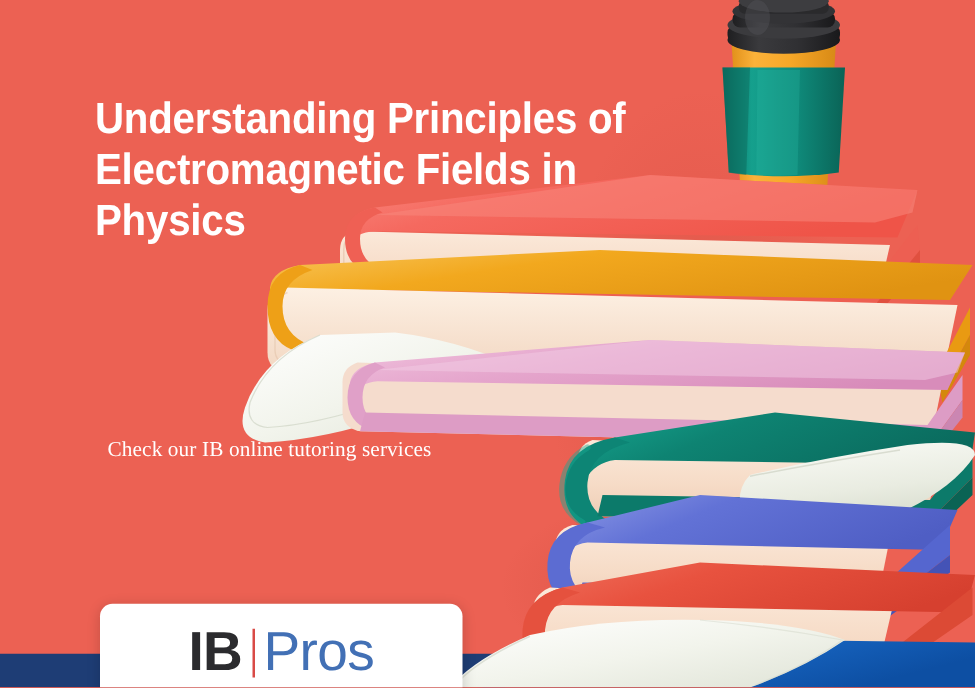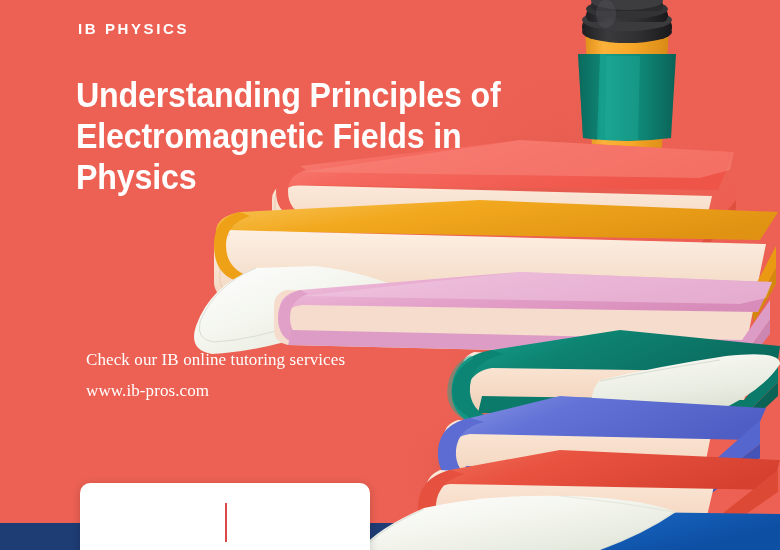--- a/index.html
+++ b/index.html
@@ -301,28 +301,28 @@
     </g>
 
     <path d="M424 508 Q378 528 360 550 L600 550 Q644 534 676 512 Q640 498 566 496
              Q486 494 424 508 Z" fill="url(#gWhitePg)"></path>
     <path d="M424 509 Q382 528 364 548" fill="none" stroke="#ccd1c2" stroke-width="1.2" opacity=".6"></path>
     <path d="M560 496 Q620 502 674 512 Q646 532 604 548" fill="none" stroke="#d3d8c9" stroke-width="1" opacity=".5"></path>
   </svg>
 
   <div class="navy-bar"></div>
 
-  <div class="kicker">IB PHYSICS</div>
 
   <h1 class="headline">Understanding Principles of Electromagnetic Fields in Physics</h1>
 
   <div class="cta">
     <div class="line">Check our IB online tutoring services</div>
-    <div class="line">www.ib-pros.com</div>
   </div>
 
   <div class="logo-card">
     <div class="logo-wrap">
+      <span class="logo-ib">IB</span>
       <span class="logo-div"></span>
+      <span class="logo-pros">Pros</span>
     </div>
   </div>
 
 </div>
 
 </body></html>

